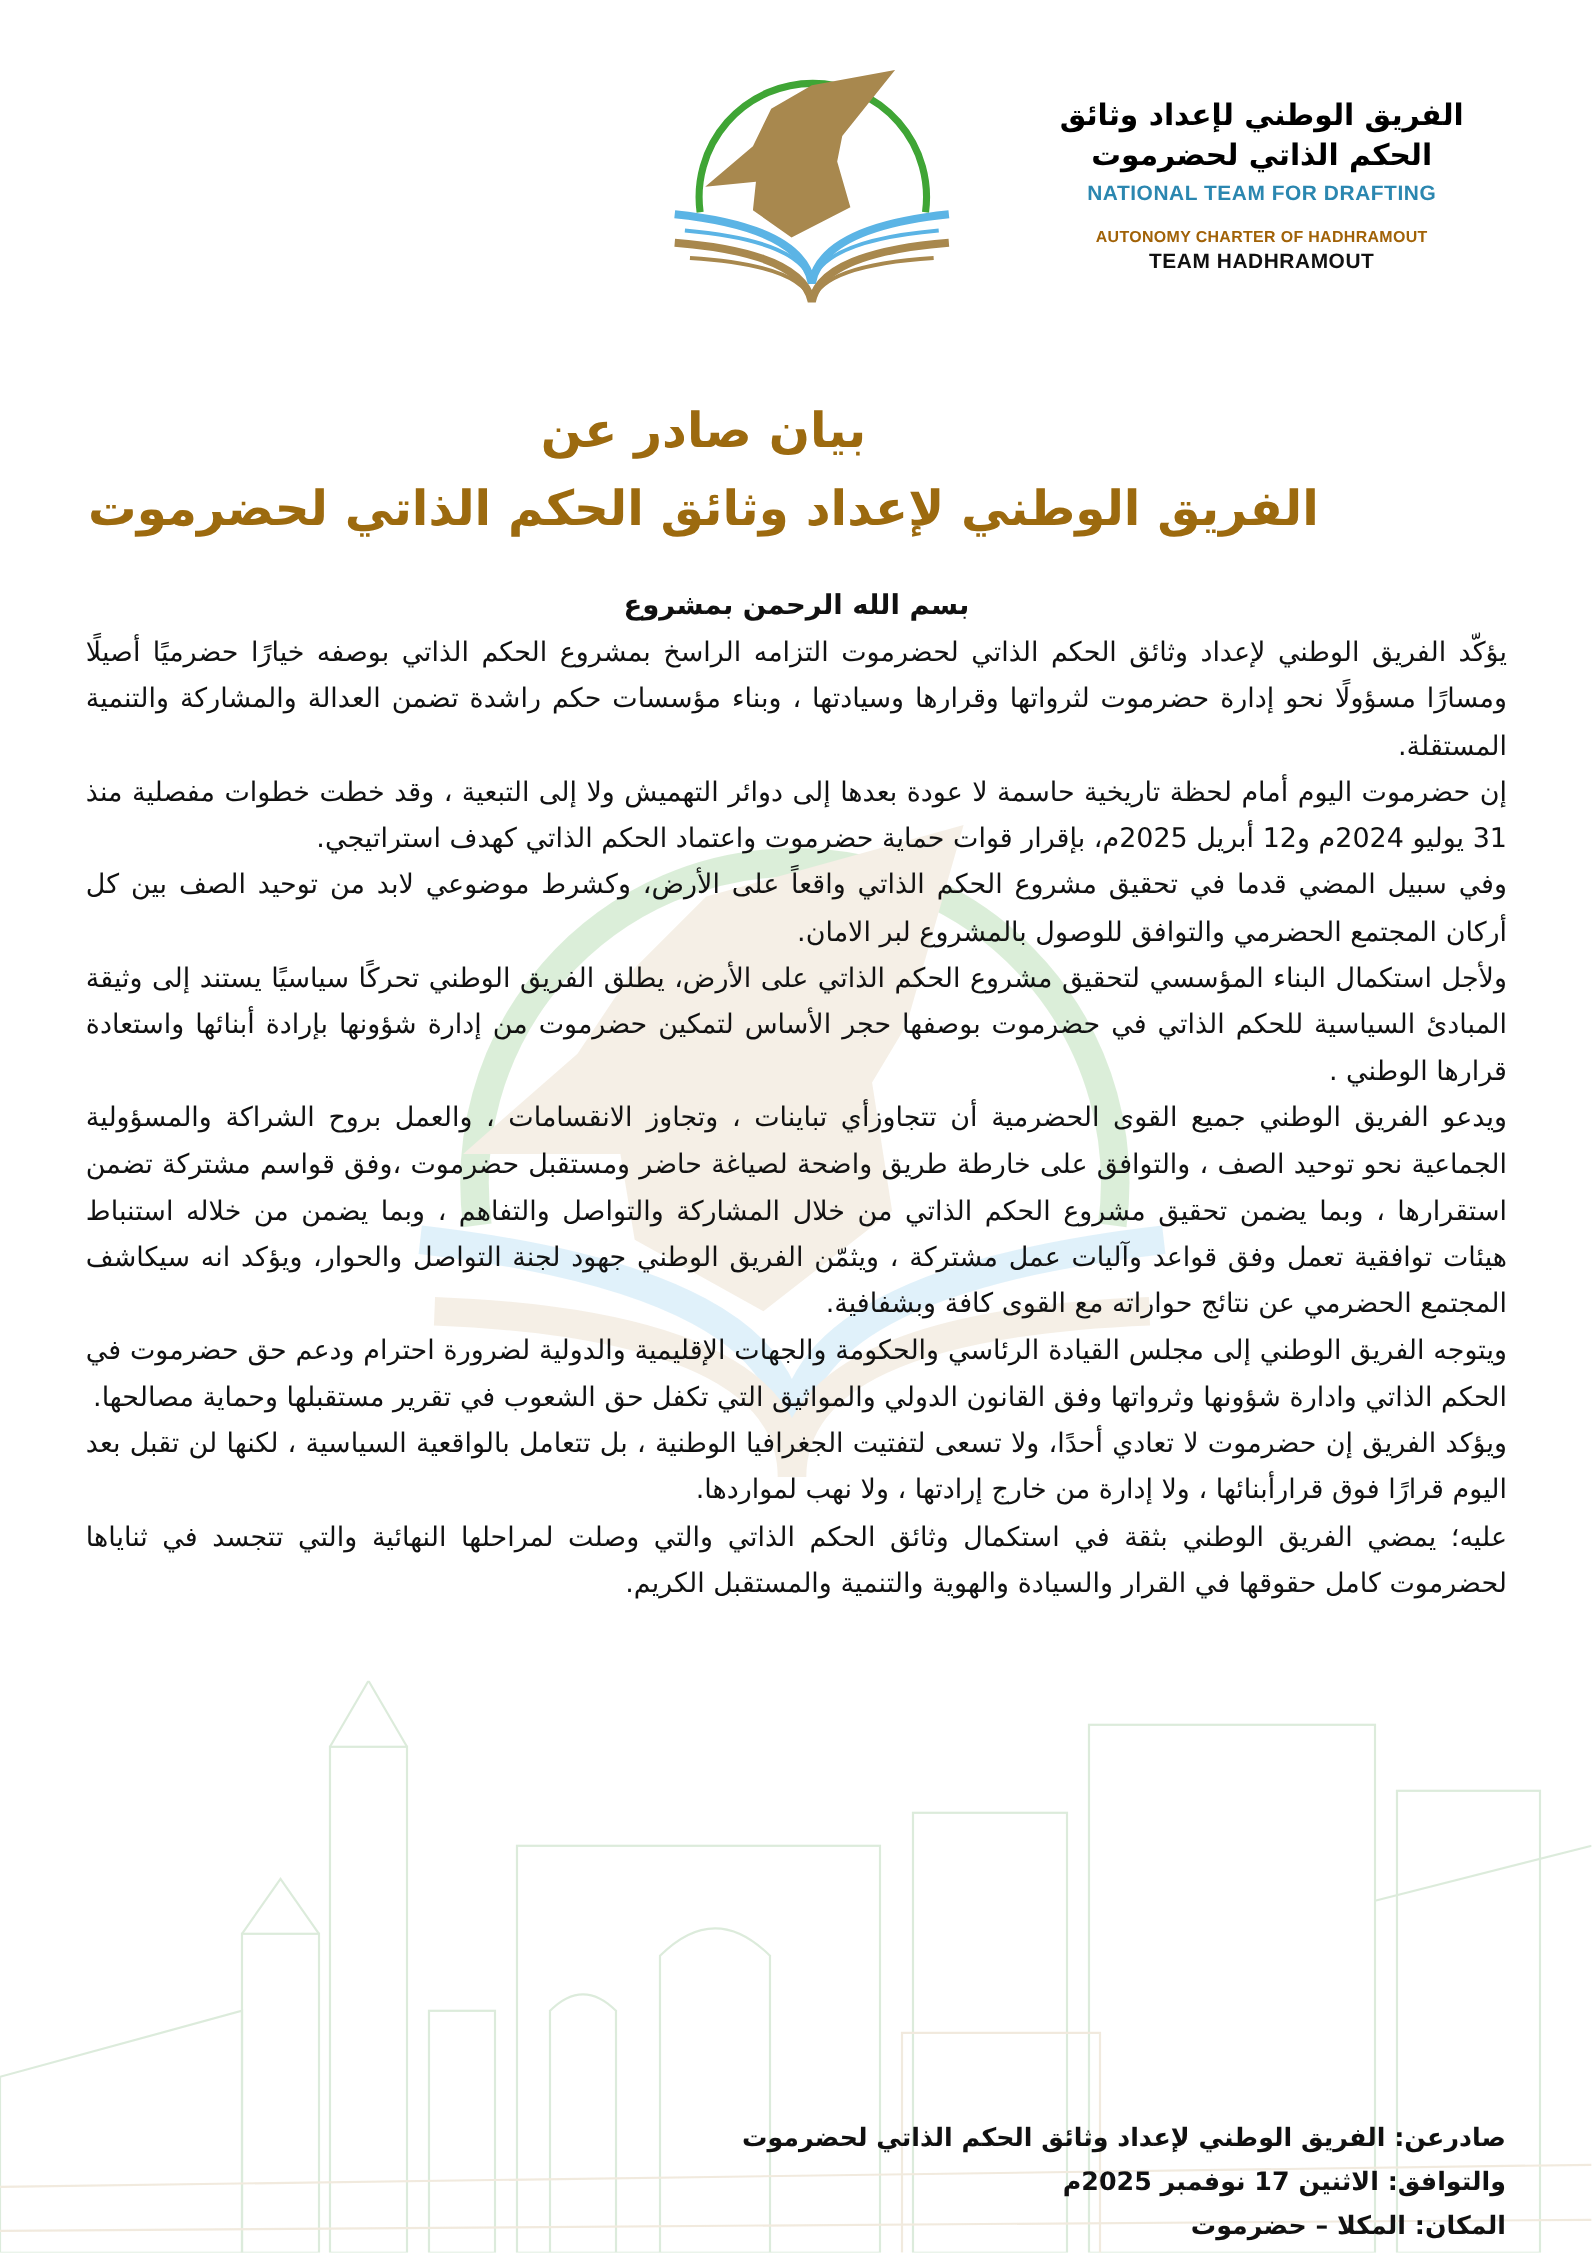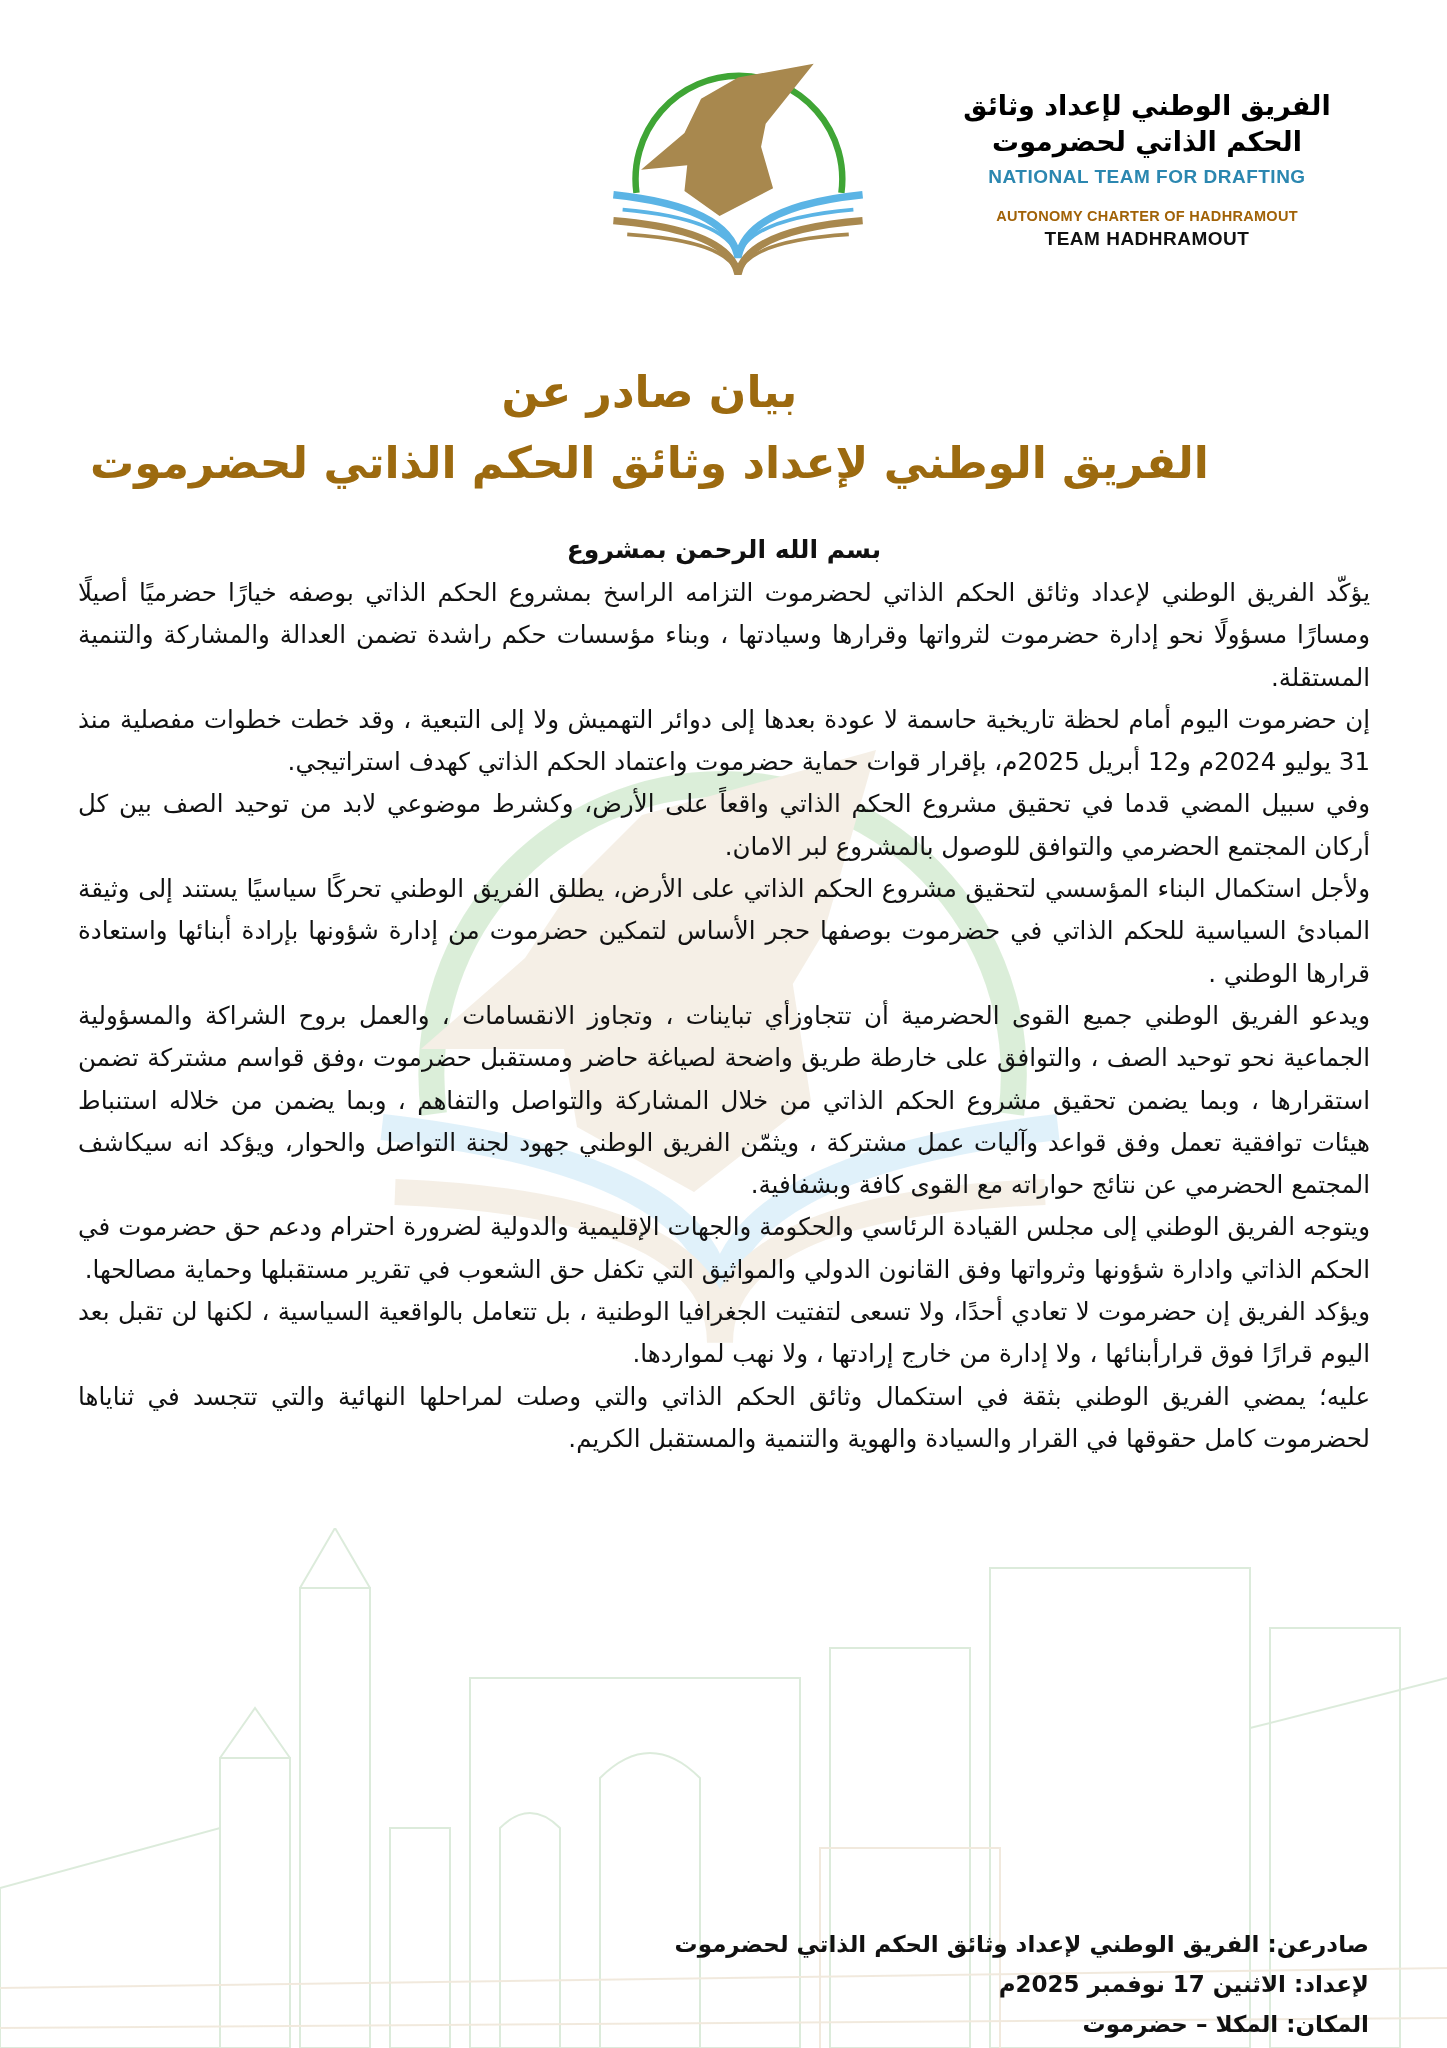--- a/index.html
+++ b/index.html
@@ -10,21 +10,21 @@
   .watermark-logo { position: absolute; left: 330px; top: 620px; width: 780px; height: 780px; opacity: 0.18; z-index: 0; }
   .watermark-city { position: absolute; left: 0; bottom: 0; width: 1447px; height: 520px; opacity: 0.35; z-index: 0; }
   .header { position: absolute; top: 0; left: 0; width: 1447px; height: 300px; z-index: 2; }
   .logo { position: absolute; left: 598px; top: 36px; width: 280px; height: 240px; }
   .org-block { position: absolute; right: 100px; top: 88px; width: 400px; text-align: center; }
   .org-ar { direction: rtl; font-weight: bold; font-size: 27px; line-height: 36px; color: #000000; letter-spacing: 2px; font-family: "DejaVu Sans", sans-serif; text-align: center; }
   .org-en1 { font-family: "Liberation Sans", sans-serif; font-weight: bold; color: #2b87b0; font-size: 19px; margin-top: 6px; letter-spacing: 0.5px; }
   .org-en2 { font-family: "Liberation Sans", sans-serif; font-weight: bold; color: #a16207; font-size: 14.5px; margin-top: 20px; letter-spacing: 0.3px; }
   .org-en3 { font-family: "Liberation Sans", sans-serif; font-weight: bold; color: #111; font-size: 19px; margin-top: 4px; letter-spacing: 0.5px; }
 
-  .title-block { position: absolute; top: 360px; left: 18px; width: 1199px; text-align: center; direction: rtl; z-index: 2; padding-left: 32px; }
+  .title-block { position: absolute; top: 360px; left: 8px; width: 1199px; text-align: center; direction: rtl; z-index: 2; padding-left: 32px; }
   .title-line1 { font-size: 44px; font-weight: bold; color: #9c6a0f; line-height: 64px; font-family: "DejaVu Sans", sans-serif; }
   .title-line2 { font-size: 44px; font-weight: bold; color: #9c6a0f; line-height: 70px; font-family: "DejaVu Sans", sans-serif; margin-top: 4px; }
 
   .content { position: absolute; top: 528px; left: 78px; width: 1292px; direction: rtl; z-index: 2; color: #111; }
   .basmala { text-align: center; font-size: 25px; font-weight: bold; line-height: 44px; }
   .para { font-size: 24.5px; font-weight: normal; line-height: 42.3px; text-align: justify; text-align-last: right; margin: 0; }
   .signature { position: absolute; right: 78px; top: 1924px; direction: rtl; text-align: right; z-index: 2; font-size: 23px; font-weight: bold; line-height: 40px; color: #111; }
   .sig-line span { display: inline; }
 </style>
 </head>
@@ -96,20 +96,20 @@
   <p class="para">ويؤكد الفريق إن حضرموت لا تعادي أحدًا، ولا تسعى لتفتيت الجغرافيا الوطنية ، بل تتعامل بالواقعية السياسية ، لكنها لن تقبل بعد اليوم قرارًا فوق قرارأبنائها ، ولا إدارة من خارج إرادتها ، ولا نهب لمواردها.</p>
   <p class="para">عليه؛ يمضي الفريق الوطني بثقة في استكمال وثائق الحكم الذاتي والتي وصلت لمراحلها النهائية والتي تتجسد في ثناياها لحضرموت كامل حقوقها في القرار والسيادة والهوية والتنمية والمستقبل الكريم.</p>
 </div>
 
 <div class="signature">
   <div class="sig-line">
     <span>صادرعن:</span>
     <span>الفريق الوطني لإعداد وثائق الحكم الذاتي لحضرموت</span>
   </div>
   <div class="sig-line">
-    <span>لإعداد:</span>
+    <span>والتوافق:</span>
     <span>الاثنين 17 نوفمبر 2025م</span>
   </div>
   <div class="sig-line">
     <span>المكان:</span>
     <span>المكلا – حضرموت</span>
   </div>
 </div>
 
 </body></html>

